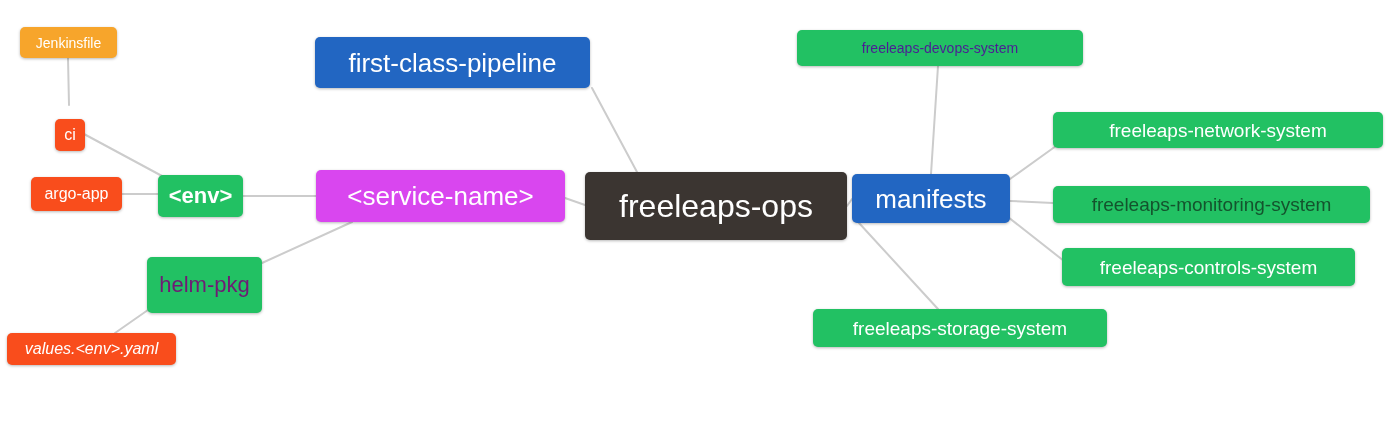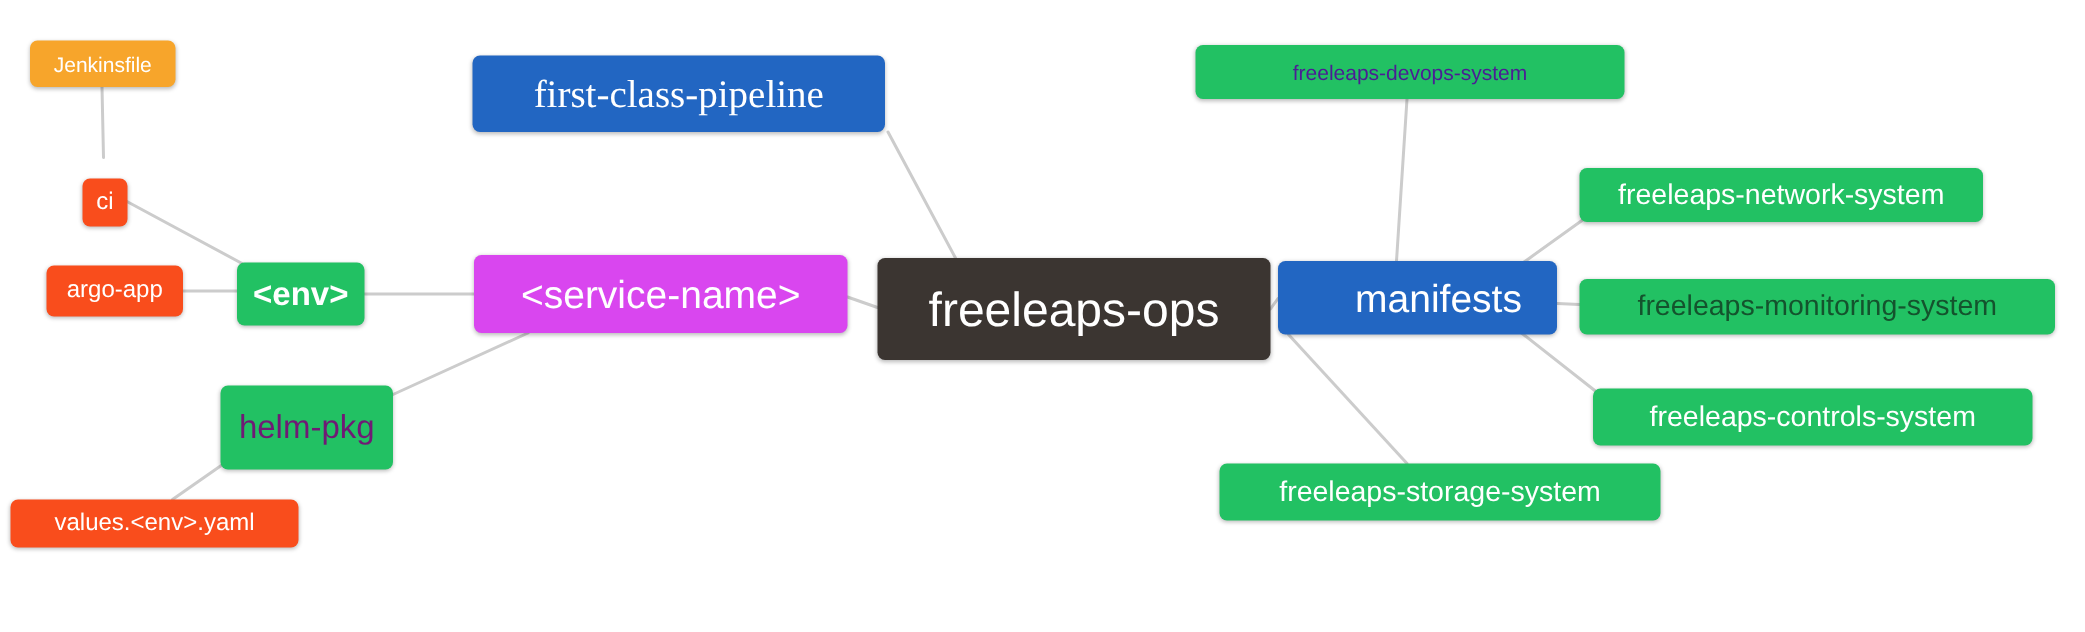--- a/index.html
+++ b/index.html
@@ -56,23 +56,23 @@
       <line x1="1010" y1="179" x2="1056" y2="146" stroke="#CCCCCC" stroke-width="2" stroke-linecap="round"></line>
       <line x1="1010" y1="201" x2="1053" y2="203" stroke="#CCCCCC" stroke-width="2" stroke-linecap="round"></line>
       <line x1="1008" y1="217" x2="1064" y2="261" stroke="#CCCCCC" stroke-width="2" stroke-linecap="round"></line>
       <line x1="859" y1="223" x2="938" y2="309" stroke="#CCCCCC" stroke-width="2" stroke-linecap="round"></line>
     </svg>
 <div class="node" style="left: 20px; top: 27px; width: 97px; height: 31px; font-size: 14px; background: rgb(247, 165, 43); color: rgb(255, 255, 255);">Jenkinsfile</div>
     <div class="node" style="left: 55px; top: 119px; width: 30px; height: 32px; font-size: 16px; background: rgb(249, 77, 28); color: rgb(255, 255, 255);">ci</div>
     <div class="node" style="left: 31px; top: 177px; width: 91px; height: 34px; font-size: 16px; background: rgb(249, 77, 28); color: rgb(255, 255, 255);">argo-app</div>
     <div class="node" style="left: 158px; top: 175px; width: 85px; height: 42px; font-size: 22px; background: rgb(34, 193, 99); color: rgb(255, 255, 255); font-weight: bold;">&lt;env&gt;</div>
     <div class="node" style="left: 147px; top: 257px; width: 115px; height: 56px; font-size: 22px; background: rgb(34, 193, 99); color: #701a75;">helm-pkg</div>
-    <div class="node" style="left: 7px; top: 333px; width: 192px; height: 32px; font-size: 16px; background: rgb(249, 77, 28); color: rgb(255, 255, 255);">values.&lt;env&gt;.yaml</div>
-    <div class="node" style="left: 315px; top: 37px; width: 275px; height: 51px; font-size: 26px; background: rgb(34, 102, 194); color: rgb(255, 255, 255); font-family: Liberation Serif, serif;">first-class-pipeline</div>
+    <div class="node" style="left: 7px; top: 333px; width: 169px; height: 32px; font-size: 16px; background: rgb(249, 77, 28); color: rgb(255, 255, 255); font-style: italic;">values.&lt;env&gt;.yaml</div>
+    <div class="node" style="left: 315px; top: 37px; width: 275px; height: 51px; font-size: 26px; background: rgb(34, 102, 194); color: rgb(255, 255, 255);">first-class-pipeline</div>
     <div class="node" style="left: 316px; top: 170px; width: 249px; height: 52px; font-size: 26px; background: #d946ef; color: rgb(255, 255, 255);">&lt;service-name&gt;</div>
     <div class="node" style="left: 585px; top: 172px; width: 262px; height: 68px; font-size: 32px; background: rgb(59, 53, 49); color: rgb(255, 255, 255);">freeleaps-ops</div>
-    <div class="node" style="left: 852px; top: 174px; width: 158px; height: 49px; font-size: 26px; background: rgb(34, 102, 194); color: rgb(255, 255, 255); padding-left: 28px;">manifests</div>
+    <div class="node" style="left: 852px; top: 174px; width: 158px; height: 49px; font-size: 26px; background: rgb(34, 102, 194); color: rgb(255, 255, 255);">manifests</div>
     <div class="node" style="left: 797px; top: 30px; width: 286px; height: 36px; font-size: 14px; background: rgb(34, 193, 99); color: #4c1d95;">freeleaps-devops-system</div>
-    <div class="node" style="left: 1053px; top: 112px; width: 269px; height: 36px; font-size: 19px; background: rgb(34, 193, 99); color: rgb(255, 255, 255);">freeleaps-network-system</div>
+    <div class="node" style="left: 1053px; top: 112px; width: 330px; height: 36px; font-size: 19px; background: rgb(34, 193, 99); color: rgb(255, 255, 255);">freeleaps-network-system</div>
     <div class="node" style="left: 1053px; top: 186px; width: 317px; height: 37px; font-size: 19px; background: rgb(34, 193, 99); color: #14532d;">freeleaps-monitoring-system</div>
-    <div class="node" style="left: 1062px; top: 259px; width: 293px; height: 38px; font-size: 19px; background: rgb(34, 193, 99); color: rgb(255, 255, 255);">freeleaps-controls-system</div>
+    <div class="node" style="left: 1062px; top: 248px; width: 293px; height: 38px; font-size: 19px; background: rgb(34, 193, 99); color: rgb(255, 255, 255);">freeleaps-controls-system</div>
     <div class="node" style="left: 813px; top: 309px; width: 294px; height: 38px; font-size: 19px; background: rgb(34, 193, 99); color: rgb(255, 255, 255); text-align: right;">freeleaps-storage-system</div>
   </div>
 
 </body></html>

